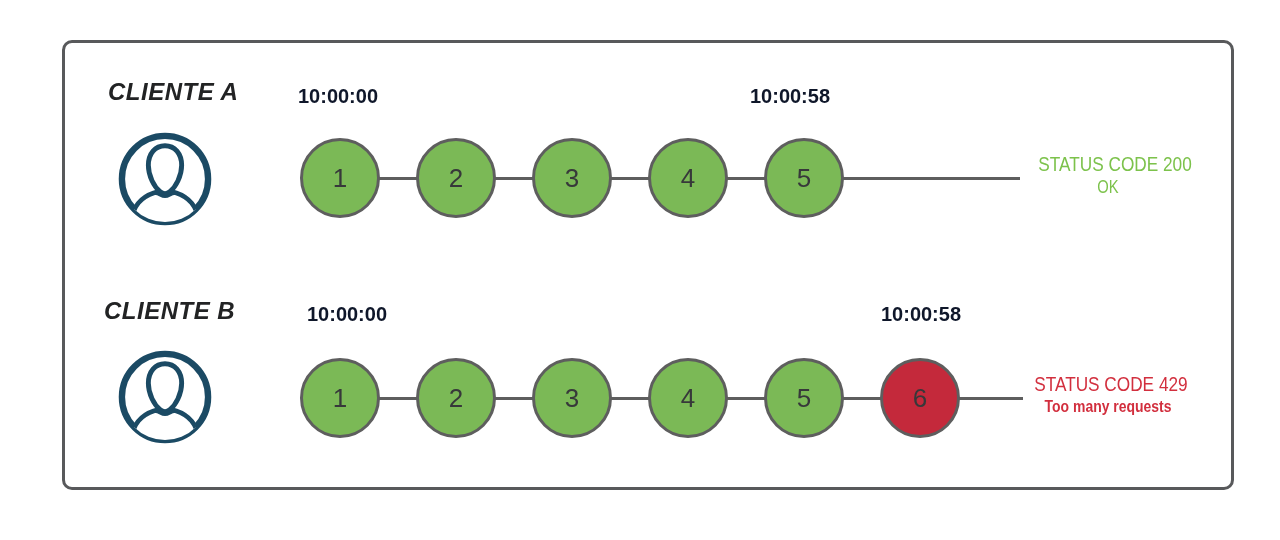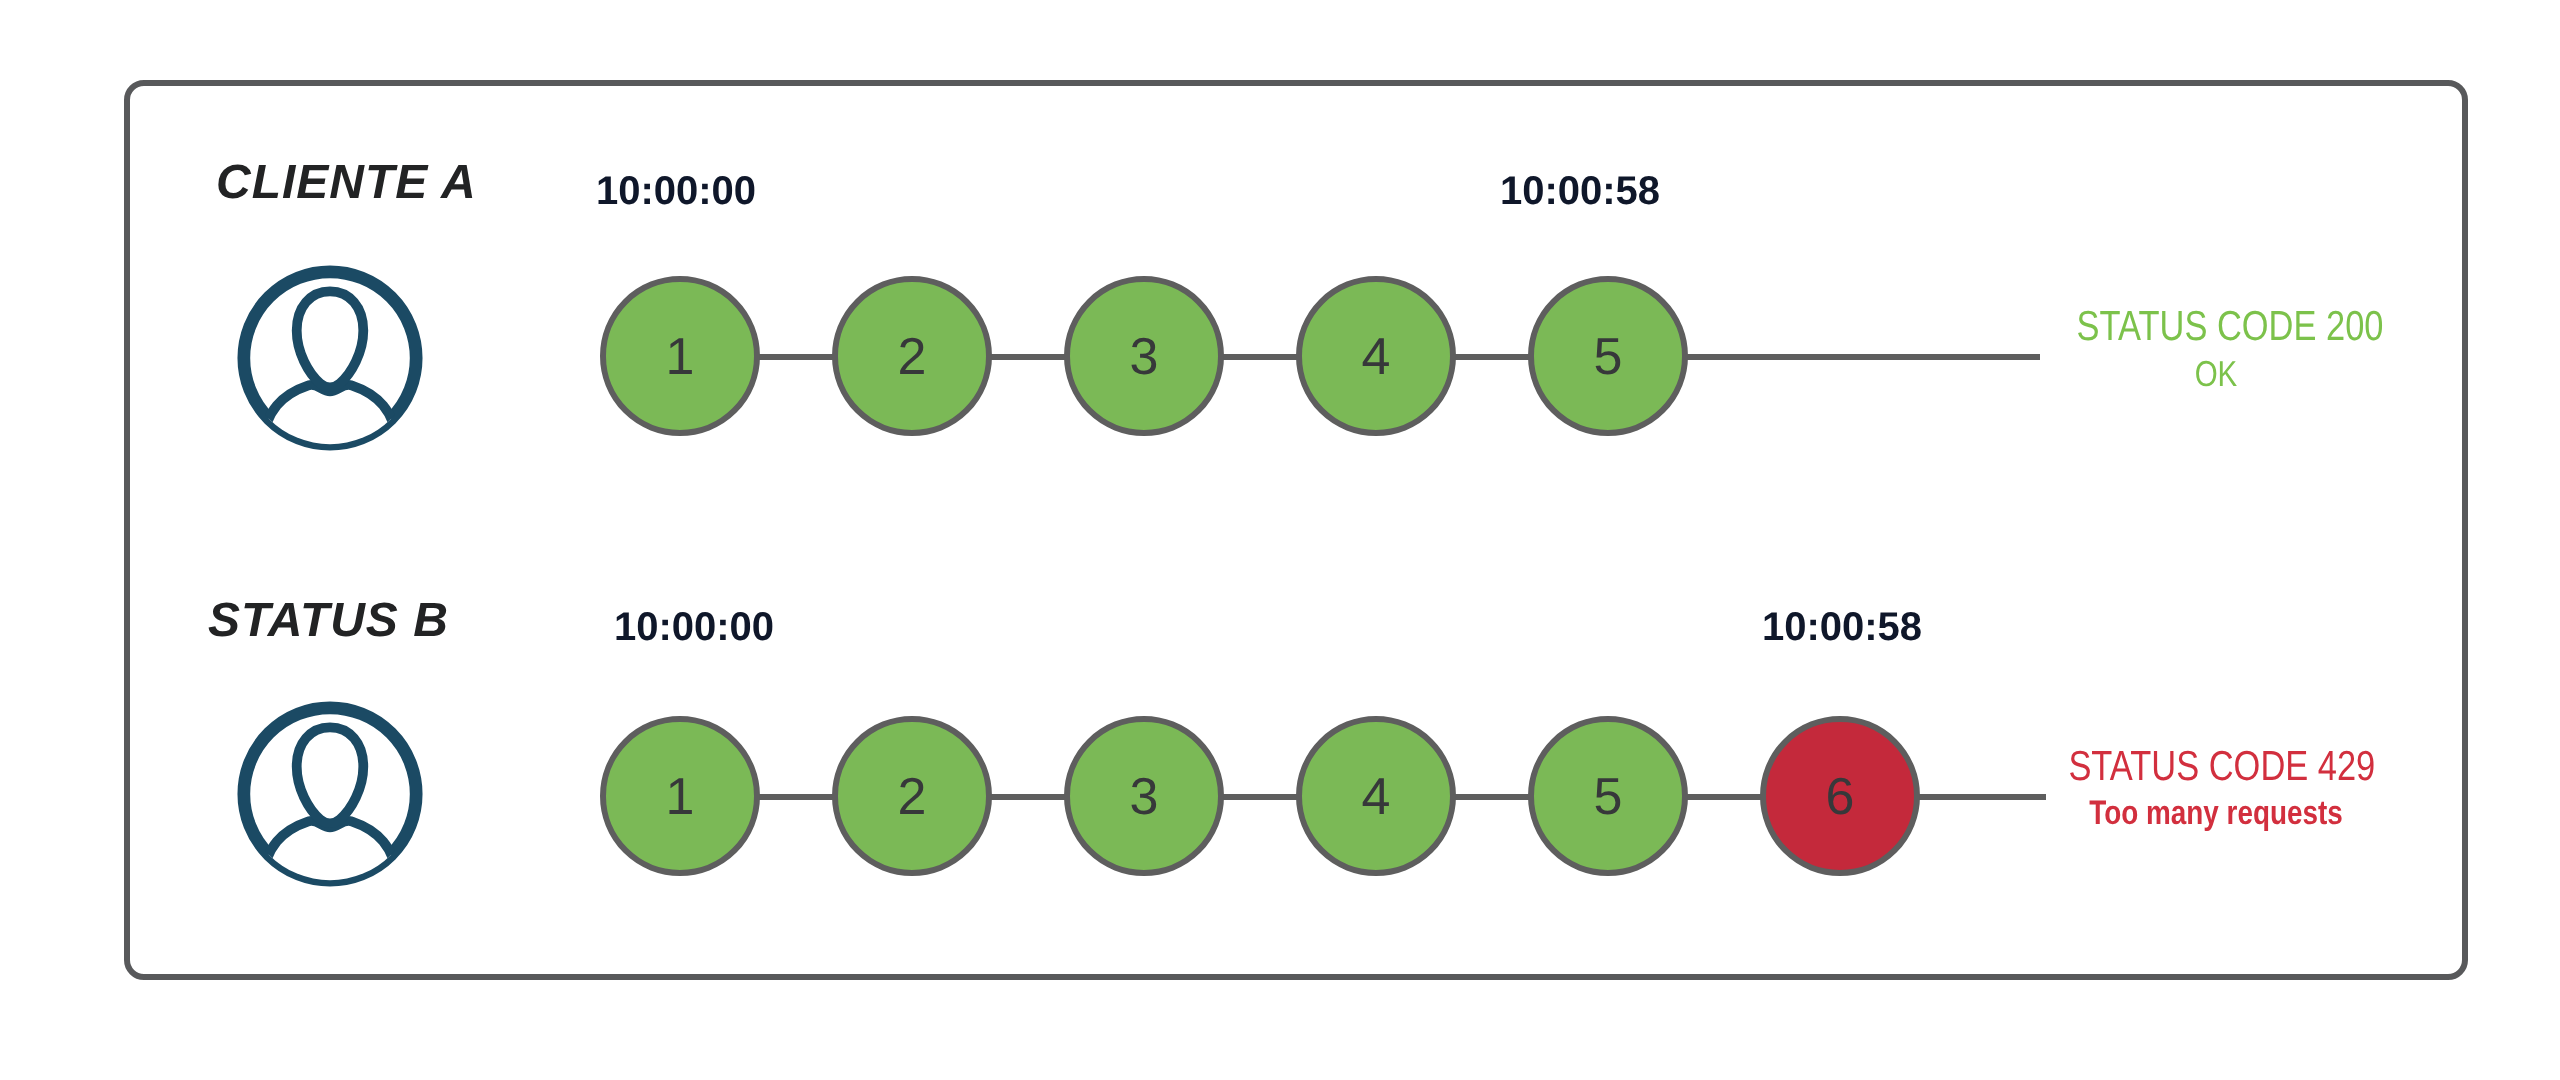--- a/index.html
+++ b/index.html
@@ -151,21 +151,21 @@
         </div>
       </div>
 
     <div class="status success">
       <div class="line1">STATUS CODE 200</div>
       <div class="line2">OK</div>
     </div>
   </section>
 
   <section class="row row-b">
-    <div class="client-name">STATUS B</div>
+    <div class="client-name">CLIENTE B</div>
 
     <svg class="avatar" viewBox="0 0 96 96">
       <defs>
         <clipPath id="clipB">
             <circle cx="48" cy="48" r="44"></circle>
           </clipPath>
       </defs>
       <circle cx="48" cy="48" r="44" fill="#ffffff" stroke="var(--avatar, #1b4a64)" stroke-width="6.5"></circle>
       <g clip-path="url(#clipB)" stroke="var(--avatar, #1b4a64)" stroke-width="5" fill="#ffffff" stroke-linejoin="round">
         <path d="M13 96 C14 74 25 66 37 62 C41 60.5 44 65 48 65 C52 65 55 60.5 59 62 C71 66 82 74 83 96 Z"></path>

